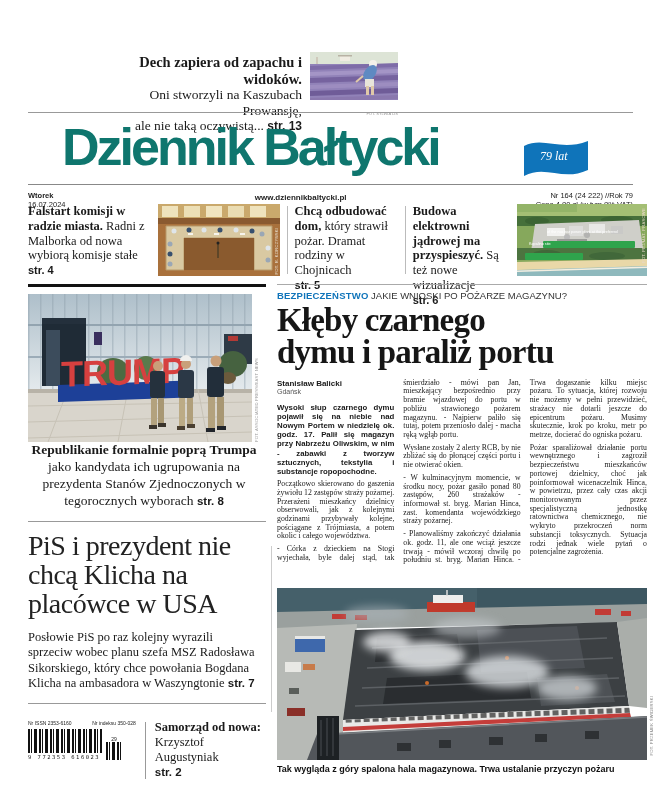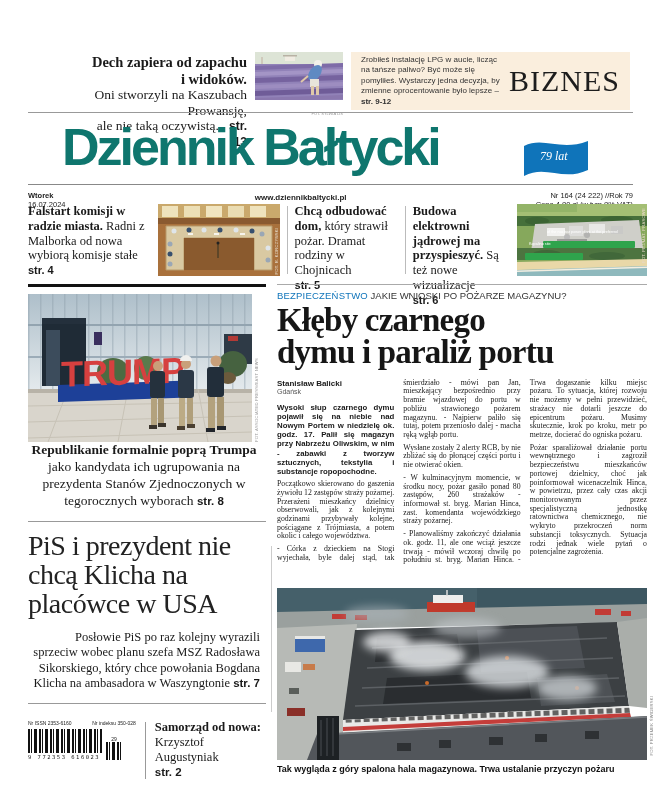--- a/index.html
+++ b/index.html
@@ -49,39 +49,39 @@
   .right-col{flex:1;border-top:1px solid #aaa;padding-top:5px;position:relative;}
   
   .trump{position:relative;width:224px;height:148px;}
   .trump .vcredit{right:-7px;bottom:0;color:#999;}
   .usa-kicker{margin:10px 0 2px;font:bold 8.5px "Liberation Sans",sans-serif;color:#0f74ba;letter-spacing:.4px;}
   .usa-head{font-size:13.5px;line-height:1.25;width:232px;text-align:center;}
   .usa-head .b{font-weight:bold;}
   .usa-head .pref{font-size:11.5px;}
   .lrule{border:none;border-top:1px solid #999;margin:11px 0 9px;}
   .pis-head{font-size:28px;line-height:1.05;letter-spacing:-.5px;color:#222;font-weight:400;}
-  .pis-body{margin-top:11px;font-size:12.5px;line-height:1.24;width:232px;text-align:right;}
+  .pis-body{margin-top:11px;font-size:12.5px;line-height:1.24;width:232px;}
   .pis-body .pref{font-size:11.5px;}
   .lc-footer{display:flex;gap:9px;padding-top:7px;}
   .issn-block{width:112px;font-family:"Liberation Sans",sans-serif;}
   .issn-labels{display:flex;justify-content:space-between;font-size:5px;color:#222;margin-bottom:3px;}
   .barcode-wrap{display:flex;align-items:flex-end;gap:4px;}
   .bars{background:repeating-linear-gradient(90deg,#111 0 2px,#fff 2px 3px,#111 3px 4px,#fff 4px 6px,#111 6px 9px,#fff 9px 11px);}
   .bars.main{width:74px;height:24px;}
   .bars.small{width:16px;height:18px;}
   .addon{display:flex;flex-direction:column;align-items:center;}
   .addon-num{font-size:5px;}
   .barcode-digits{font:5.5px "DejaVu Sans Mono",monospace;letter-spacing:1.5px;margin-top:1px;}
   .fvline{width:1px;background:#999;margin:2px 0;}
   .samorzad{font-size:12.5px;line-height:1.22;}
   .samorzad .b{font-weight:bold;}
   .samorzad .pref{font-size:11.5px;}
   
   .kicker{font:9.5px "Liberation Sans",sans-serif;color:#333;}
-  .kicker .tag{font-weight:normal;color:#0f74ba;letter-spacing:.2px;}
+  .kicker .tag{font-weight:bold;color:#0f74ba;letter-spacing:.2px;}
   .headline{margin:3px 0 10px;font-weight:900;font-size:33px;line-height:.98;letter-spacing:-.8px;color:#161616;}
   .article-body{height:206px;overflow:hidden;column-count:3;column-gap:9px;
                 font-size:7.8px;line-height:1.12;text-align:justify;}
   .byline{font:bold 8px "Liberation Sans",sans-serif;}
   .byline-city{font:7px "Liberation Sans",sans-serif;color:#555;margin-bottom:8px;}
   .lead{margin:0 0 6px;font:bold 7.8px/1.18 "Liberation Sans",sans-serif;}
   .article-body p{margin:0 0 4px;}
   .fire{position:relative;width:370px;height:172px;margin-top:3px;}
   .fire .vcredit{right:-7px;bottom:4px;color:#888;}
   .caption{margin-top:4px;font:bold 9px "Liberation Sans",sans-serif;color:#111;}
@@ -115,26 +115,20 @@
           <rect y="46" width="88" height="4" fill="#8a78ae"></rect>
         </g>
         <circle cx="63" cy="12" r="4" fill="#f4f1ea"></circle>
         <ellipse cx="60" cy="21" rx="5.5" ry="9" fill="#5f8ac2" transform="rotate(35 60 21)"></ellipse>
         <rect x="55" y="27" width="9" height="8" fill="#e8e4da"></rect>
         <rect x="56" y="34" width="3" height="9" fill="#e0c9a8"></rect>
         <rect x="61" y="34" width="3" height="9" fill="#e0c9a8"></rect>
         <line x1="53" y1="24" x2="46" y2="30" stroke="#e0c9a8" stroke-width="2"></line>
       </svg>
       <div class="credit">FOT. SYLWIA LIS</div>
-    </div>
-    <div class="biznes">
-      <div class="biznes-text">
-        <span>Zrobiłeś instalację LPG w aucie, licząc na tańsze paliwo? Być może się pomyliłeś. Wystarczy jedna decyzja, by zmienne oprocentowanie było lepsze – </span><span class="b">str. 9-12</span>
-      </div>
-      <div class="biznes-logo">BIZNES</div>
     </div>
   </div>
   <div class="rule" style="top:112px"></div>
 
   <div class="masthead">
     <h1>Dziennik Bałtycki</h1>
     <svg class="flag" viewBox="0 0 70 48">
       <path d="M2,10 C22,0 38,16 66,5 L66,34 C40,46 24,28 2,40 Z" fill="#0f74ba"></path>
       <text x="18" y="24" font-family="Liberation Serif, serif" font-style="italic" font-size="12" fill="#fff">79 lat</text>
     </svg>

